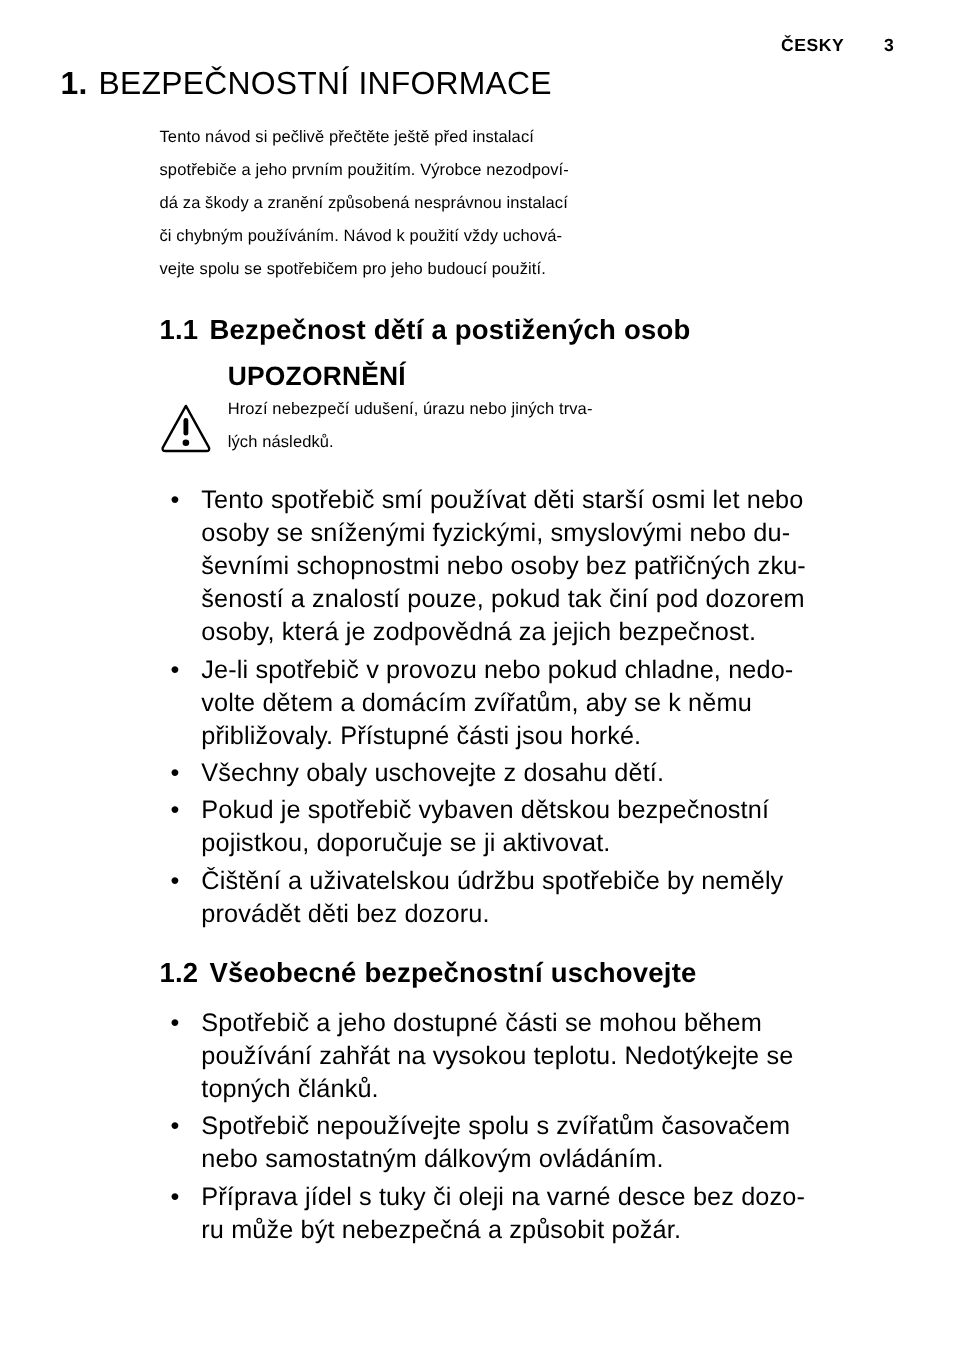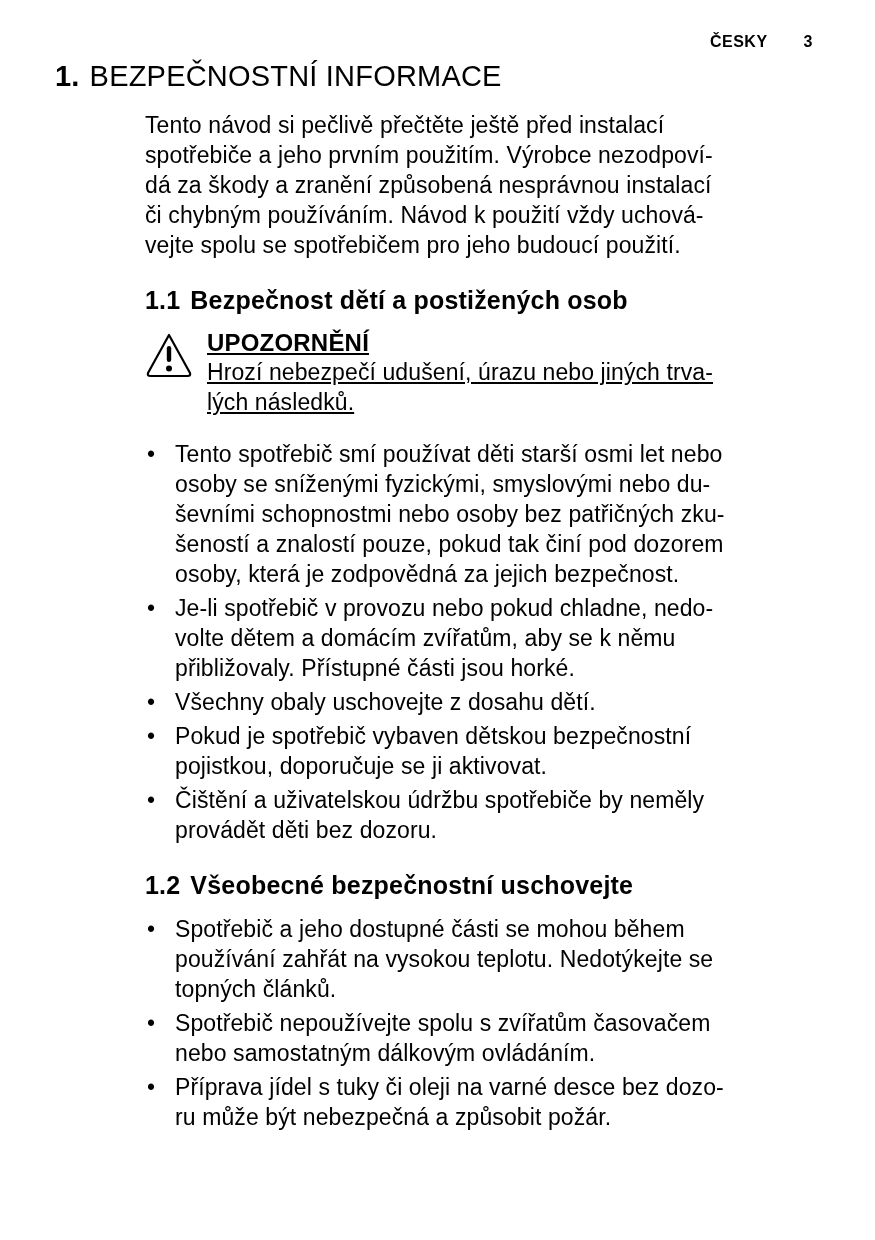--- a/index.html
+++ b/index.html
@@ -45,55 +45,54 @@
     font-weight: normal;
   }
   
   .content {
     position: absolute;
     left: 145px;
     top: 110px;
     width: 690px;
   }
   .body-text {
-    font-size: 23px;
+    font-size: 15px;
     line-height: 30px;
     white-space: pre;
     letter-spacing: 0.1px;
   }
   .section-heading {
     margin: 26px 0 14px 0;
     font-size: 25px;
     font-weight: bold;
     letter-spacing: 0.2px;
     white-space: nowrap;
   }
   .section-heading .num { margin-right: 10px; }
   
   .warning {
     display: flex;
-    align-items: flex-start;
+    align-items: flex-end;
     margin: 2px 0 22px 0;
-    text-decoration: underline;
   }
   .warning .icon-cell {
     width: 62px;
     flex: 0 0 62px;
     padding-top: 3px;
   }
   .warning-title {
     font-size: 24px;
     font-weight: bold;
     line-height: 28px;
     letter-spacing: 0.2px;
   }
   
   ul.bullets {
     list-style: none;
-    margin: 0;
+    margin: 8px;
     padding: 0;
   }
   ul.bullets li {
     position: relative;
     padding-left: 30px;
     margin-bottom: 4px;
     font-size: 23px;
     line-height: 30px;
     white-space: pre;
     letter-spacing: 0.1px;

